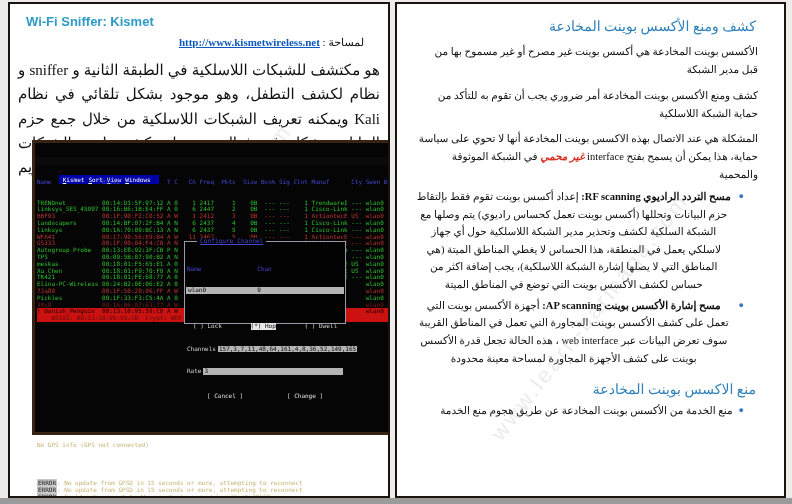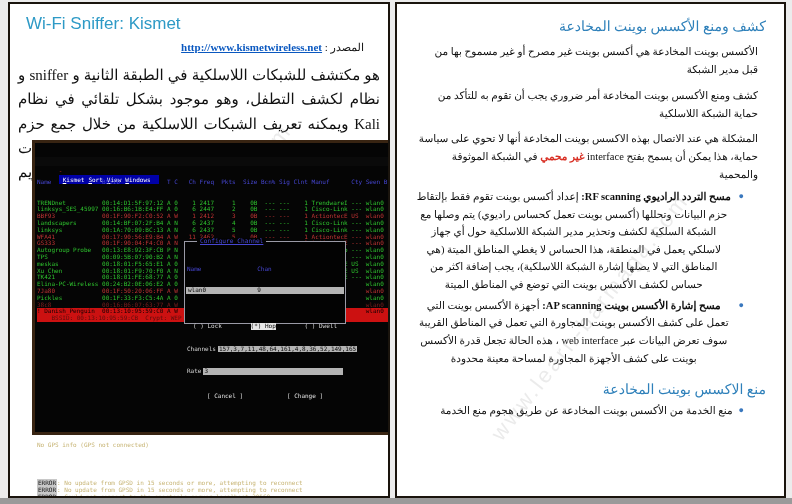--- a/index.html
+++ b/index.html
@@ -10,21 +10,21 @@
   .page { position:absolute; top:2px; height:496px; background:#fff; border:2px solid #1a140d; overflow:hidden; }
   .page-left  { left:8px;  width:382px; }
   .page-right { left:395px; width:391px; }
 
   .watermark { position:absolute; color:rgba(130,130,130,0.16); font-size:22px; letter-spacing:3px;
                font-family:"Liberation Sans",sans-serif; transform:rotate(-52deg); white-space:nowrap; pointer-events:none; }
   .wm-left  { left:30px;  top:230px; }
   .wm-right { left:40px; top:300px; }
 
   
-  .doc-title { font-family:"Liberation Sans","DejaVu Sans",sans-serif; font-size:17px; font-weight:400;
+  .doc-title { font-family:"Liberation Sans","DejaVu Sans",sans-serif; font-size:13px; font-weight:700;
                margin:10px 16px 0 16px; }
   .source-line { direction:rtl; text-align:right; font-size:11px; margin:7px 24px 0 0; color:#111; }
   .source-line a { text-decoration:underline; font-weight:bold; }
   .intro { direction:rtl; font-size:15px; line-height:1.62; text-align:justify; margin:9px 8px 0 8px; color:#111; }
 
   
   .terminal { position:absolute; left:22px; top:136px; width:360px; height:295px;
               background:#050505; border:3px solid #382412;
               font-family:"DejaVu Sans Mono","Liberation Mono",monospace; font-size:6px; line-height:6.8px;
               color:#c9c9c9; white-space:pre; }
@@ -57,39 +57,39 @@
   .dlg-row { display:flex; background:#b4b4b4; color:#0a0a0a; margin:0 1px; padding:0 2px; }
   .dlg-row span:first-child { width:45%; }
   .dlg-radios { display:flex; justify-content:space-between; padding:0 8px; margin-top:16px; color:#d8d8d8; }
   .dlg-hl { background:#e8e8e8; color:#0a0a0a; }
   .dlg-field { display:flex; padding:0 2px; margin-top:2px; color:#d8d8d8; }
   .dlg-input { background:#b4b4b4; color:#0a0a0a; flex:1; margin-left:2px; padding:0 1px; }
   .dlg-buttons { display:flex; justify-content:space-around; margin-top:5px; color:#e2e2e2; }
 
   
   .page-right { direction:rtl; }
-  .r-heading { font-size:14px; font-weight:400; margin:14px 18px 0 0;padding-left:20px; }
+  .r-heading { font-size:14px; font-weight:400; margin:14px 28px 0 0;padding-left:20px; }
   .r-para { font-size:10.5px; line-height:1.7; color:#111; margin:8px 26px 0 20px; text-align:right; }
-  .hl-red { font-weight:bold; }
+  .hl-red { font-weight:bold;font-style:italic; }
   .bullets { margin:4px 40px 0 18px; }
   .bullet { display:flex; font-size:10.5px; line-height:1.68; color:#111; margin-top:3px; }
   .bullet .dot { color:#3a78be; margin-left:6px; font-size:9px; line-height:1.9; }
   .bullet p { text-align:center; }
   .bullet b { font-weight:bold; }
 </style>
 </head>
 <body>
 
 <div class="page page-left">
   <div class="watermark wm-left">www.learn-barmaga.com</div>
 
   <h1 class="doc-title" style="color: rgb(46, 154, 198);">Wi-Fi Sniffer: Kismet</h1>
 
   <div class="source-line" dir="rtl">
-    <span>المصدر :</span>
+    <span>لمساحة :</span>
     <a href="#" style="color: rgb(10, 88, 192);">http://www.kismetwireless.net</a>
   </div>
 
   <p class="intro">هو مكتشف للشبكات اللاسلكية في الطبقة الثانية و sniffer و نظام لكشف التطفل، وهو موجود بشكل تلقائي في نظام Kali ويمكنه تعريف الشبكات اللاسلكية من خلال جمع حزم البيانات بشكل غير فعال ويستطيع كشف اسم الشبكات المخفية ويكشف حضور الشبكات التي لا تقوم بإرسال فريم beacon عن طريق حركة البيانات</p>
 
   <div class="terminal">
     <div class="term-menu">
       <span class="menu-dash">-</span>
       <span class="menu-strip" id="term-menu-items"><span><u>K</u>ismet</span><span><u>S</u>ort</span><span><u>V</u>iew</span><span><u>W</u>indows</span></span>
     </div>

